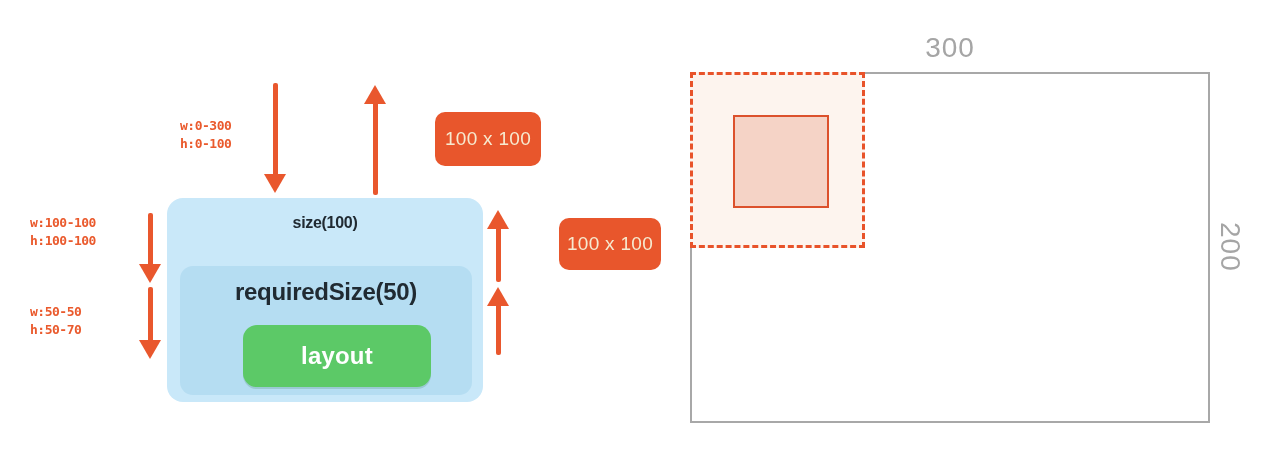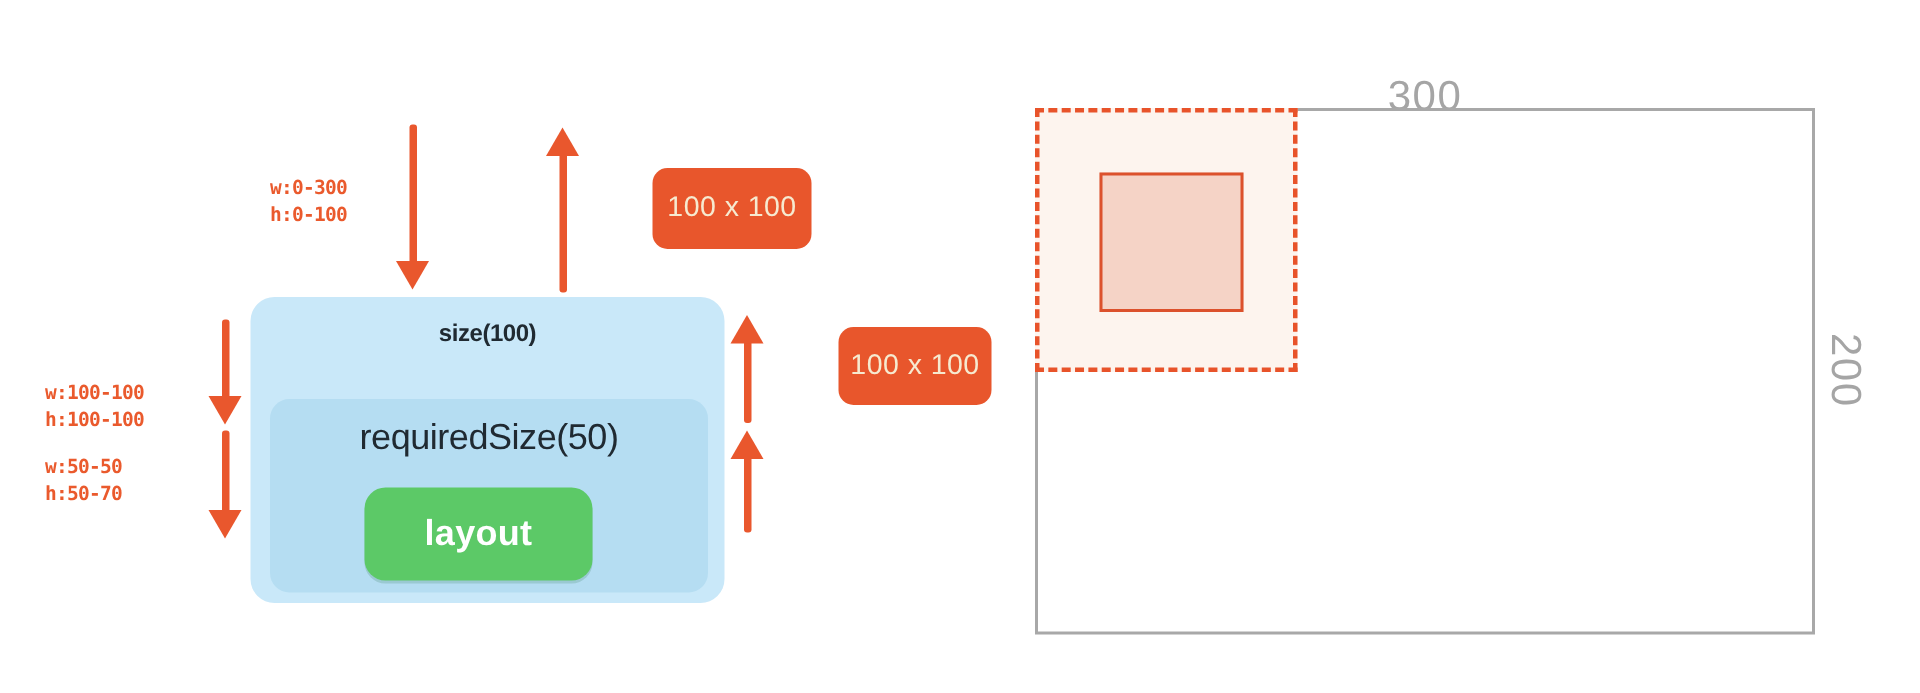--- a/index.html
+++ b/index.html
@@ -42,36 +42,36 @@
   .outer-box-title{
     position:absolute; left:0; top:16px; width:100%; text-align:center;
     font-size:16px; font-weight:bold; color:var(--dark-text); letter-spacing:-0.3px;
   }
   .inner-box{
     position:absolute; left:13px; top:68px; width:292px; height:129px;
     background:var(--inner-box-bg); border-radius:13px;
   }
   .inner-box-title{
     position:absolute; left:0; top:12px; width:100%; text-align:center;
-    font-size:24px; font-weight:normal; color:var(--dark-text); letter-spacing:-0.3px;
+    font-size:24px; font-weight:bold; color:var(--dark-text); letter-spacing:-0.3px;
   }
   .layout-box{
-    position:absolute; left:63px; top:59px; width:152px; height:62px;
+    position:absolute; left:63px; top:59px; width:188px; height:62px;
     background:var(--green-bg); border-radius:14px;
     box-shadow:0 2px 0 rgba(0,90,30,0.15);
     display:flex; align-items:center; justify-content:center;
     color:#ffffff; font-size:24px; font-weight:bold; letter-spacing:0.2px;
   }
   
   .measured-rect{
     position:absolute; left:690px; top:72px; width:520px; height:351px;
     border:2px solid var(--gray-border); background:#ffffff; box-sizing:border-box;
   }
   .width-label{
-    position:absolute; left:690px; top:48px; width:520px; text-align:center;
+    position:absolute; left:690px; top:32px; width:520px; text-align:center;
     color:var(--gray); font-size:28px; letter-spacing:1px;
   }
   .height-label{
     position:absolute; left:1214px; top:222px; height:60px;
     color:var(--gray); font-size:28px; letter-spacing:1px;
     writing-mode:vertical-rl;
   }
   .constraint-region{
     position:absolute; left:690px; top:72px; width:175px; height:176px;
     border:3px dashed var(--dash-border); background:var(--dash-bg); box-sizing:border-box;
@@ -92,21 +92,21 @@
     <div class="shaft"></div>
     <div class="head"></div>
   </div>
   <div class="arrow up" style="left:364px; top:85px; height:110px;">
     <div class="shaft"></div>
     <div class="head"></div>
   </div>
 
   <div class="badge" style="left:391px; top:112px; width:106px; height:54px;">100 x 100</div>
 
-  <div class="constraint-label" style="left:30px; top:214px;margin-top:40px;"><span>w:100-100</span><br><span>h:100-100</span></div>
+  <div class="constraint-label" style="left:30px; top:214px;"><span>w:100-100</span><br><span>h:100-100</span></div>
   <div class="arrow down" style="left:139px; top:213px; height:70px;">
     <div class="shaft"></div>
     <div class="head"></div>
   </div>
 
   <div class="constraint-label" style="left:30px; top:303px;"><span>w:50-50</span><br><span>h:50-70</span></div>
   <div class="arrow down" style="left:139px; top:287px; height:72px;">
     <div class="shaft"></div>
     <div class="head"></div>
   </div>

